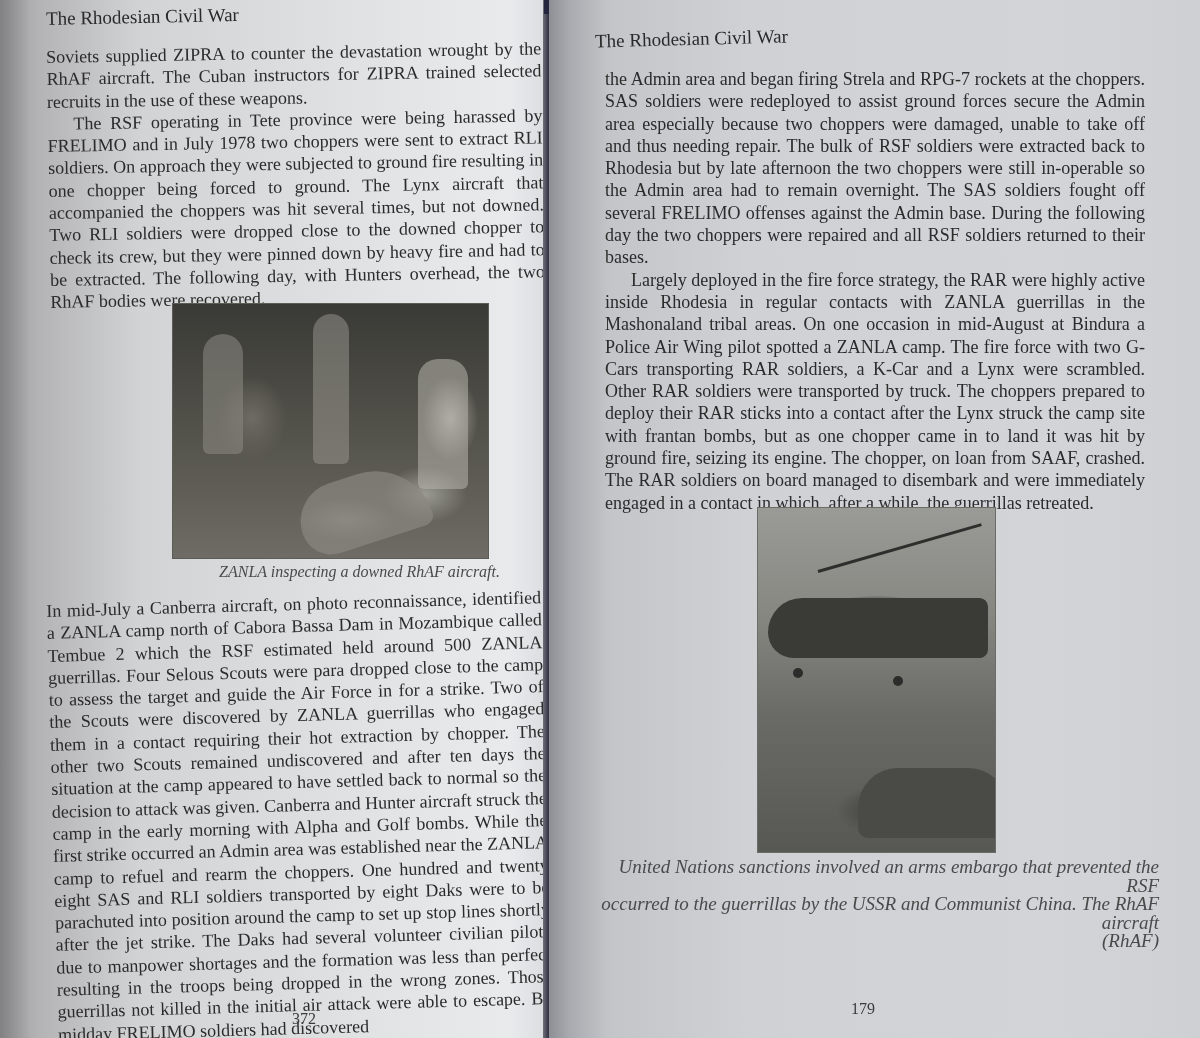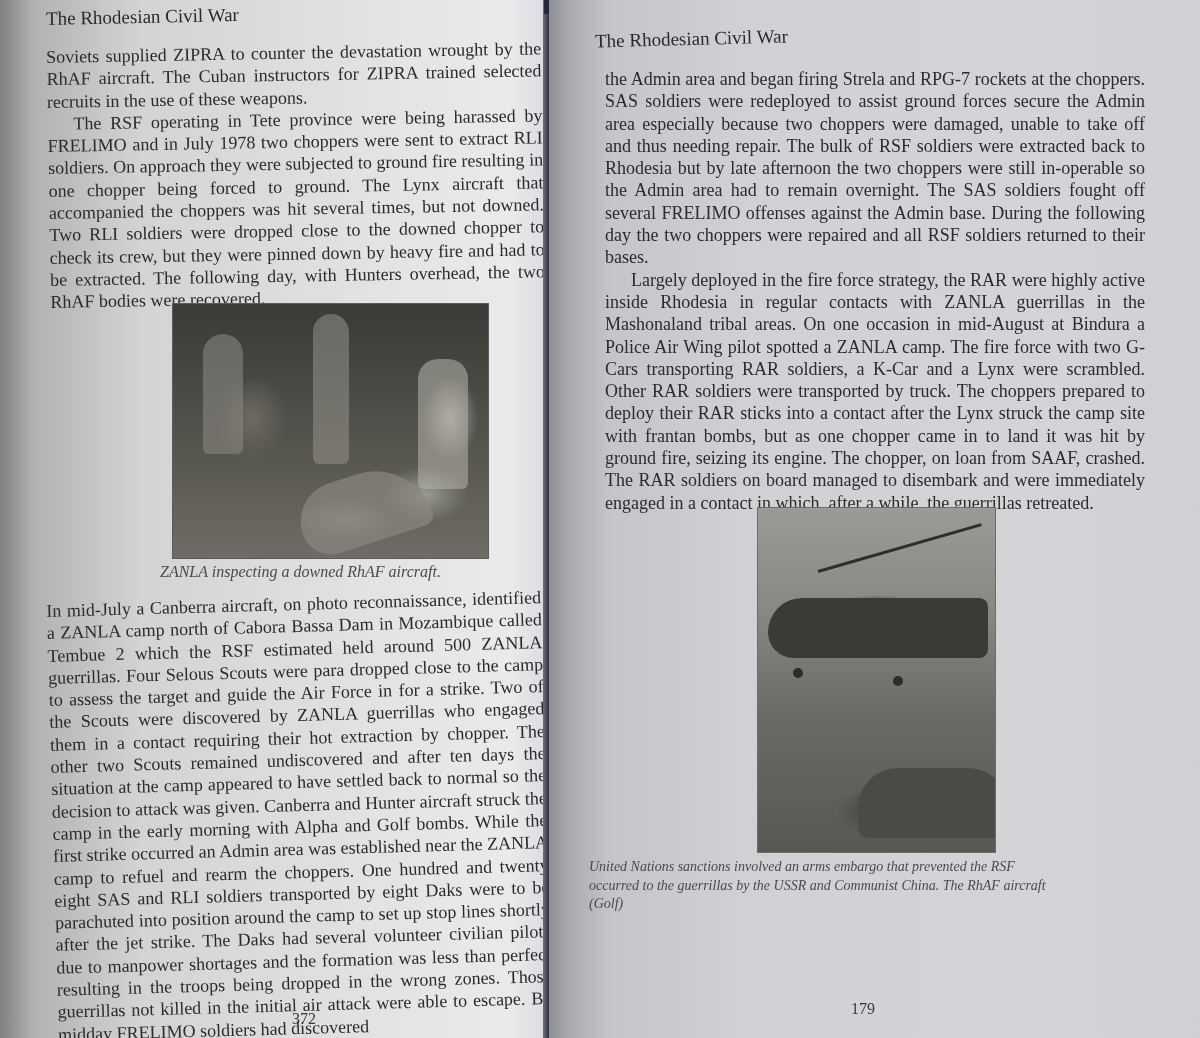--- a/index.html
+++ b/index.html
@@ -56,24 +56,24 @@
     background:
       radial-gradient(ellipse 90px 35px at 50% 33%, #3e3f3b 0%, #3e3f3b 55%, transparent 75%),
       radial-gradient(ellipse 70px 35px at 55% 88%, #3b3c38 0%, transparent 75%),
       linear-gradient(180deg,#9a9b96 0%,#878882 30%,#6a6b66 60%,#575853 100%);
     box-shadow:0 0 0 1px #6b6c66;
   }
   .rotor {
     position:absolute; height:3px; background:#2e2f2c; transform-origin:left center;
   }
   .caption {
-    position:absolute; font-style:italic; text-align:left; color:#4a4a4a;font-family:Liberation Serif, serif;
+    position:absolute; font-style:italic; text-align:right; color:#4a4a4a;font-family:Liberation Serif, serif;
   }
   .cap-left { left:160px; top:563px; width:340px; font-size:16px; }
-  .cap-right { left:40px; top:858px; width:570px; font-size:14px; line-height:18.5px; }
+  .cap-right { left:40px; top:858px; width:570px; font-size:19px; line-height:18.5px; }
   .folio {
     position:absolute; font-size:16px; color:#3a3a3a;
   }
   .shadow-left {
     position:absolute; left:0; top:0; width:30px; height:1038px;
     background:linear-gradient(90deg,rgba(80,80,82,.35),rgba(80,80,82,0));
   }
 </style>
 </head>
 <body>
@@ -117,17 +117,17 @@
     <div class="rotor" style="left:60px; top:62px; width:170px; transform:rotate(-16deg);"></div>
     <div style="position:absolute;left:10px;top:90px;width:220px;height:60px;background:#3a3b37;border-radius:40px 10px 10px 30px;"></div>
     <div style="position:absolute;left:35px;top:160px;width:10px;height:10px;border-radius:50%;background:#2c2d2a;"></div>
     <div style="position:absolute;left:135px;top:168px;width:10px;height:10px;border-radius:50%;background:#2c2d2a;"></div>
     <div style="position:absolute;left:100px;top:260px;width:150px;height:70px;background:#4a4b47;border-radius:40px 40px 10px 10px;"></div>
   </div>
 
   <div class="caption cap-right">
     <div>United Nations sanctions involved an arms embargo that prevented the RSF</div>
     <div>occurred to the guerrillas by the USSR and Communist China. The RhAF aircraft</div>
-    <div>(Golf)</div>
+    <div>(RhAF)</div>
   </div>
 
   <div class="folio" style="left:302px; top:1000px;">179</div>
 </div>
 
 </body></html>

